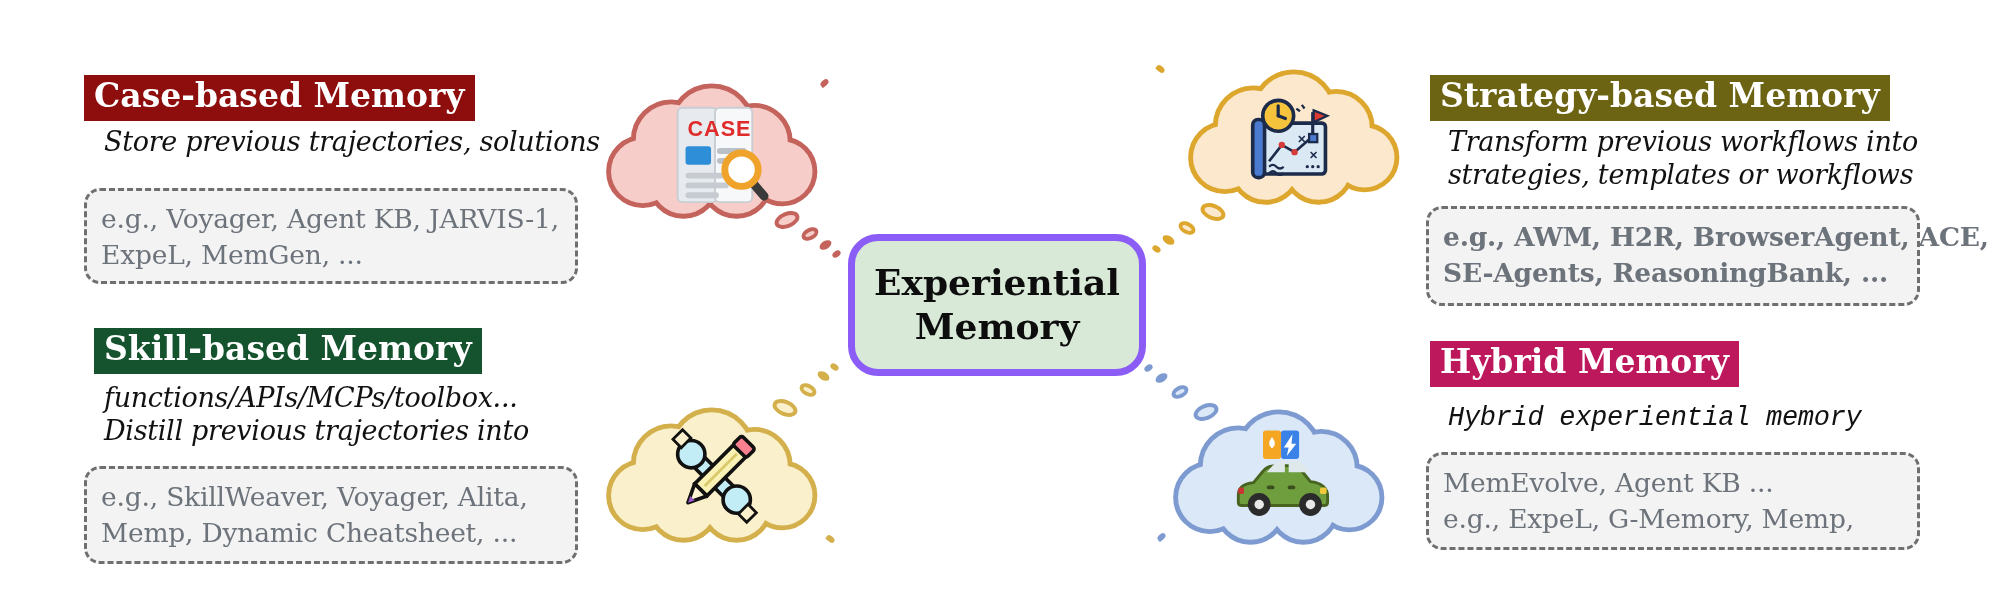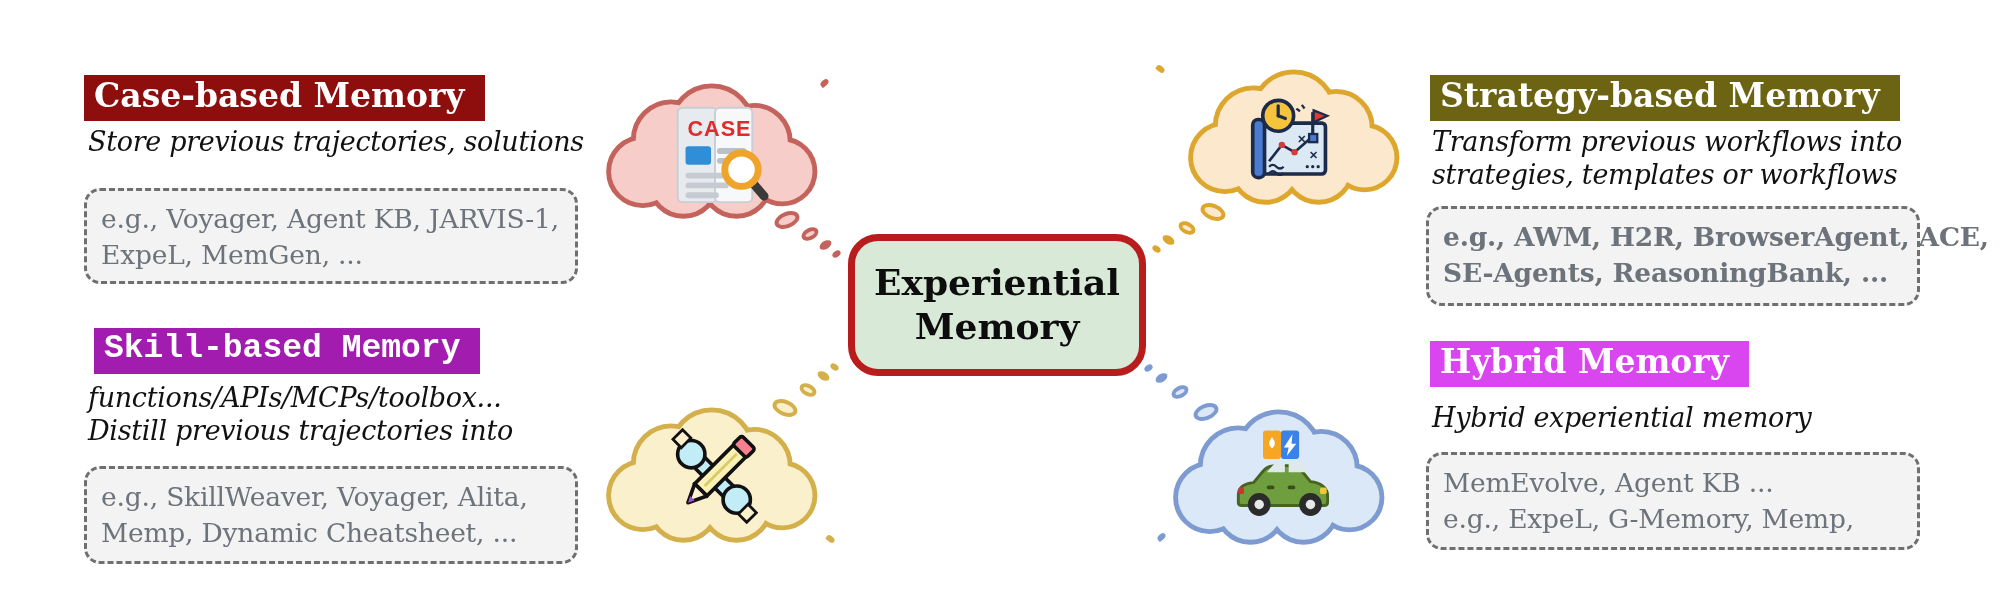--- a/index.html
+++ b/index.html
@@ -1,31 +1,31 @@
 <!DOCTYPE html>
 <html><head>
 <meta charset="utf-8">
 <style>
   html,body{margin:0;padding:0;background:#ffffff;}
   .canvas{position:relative;width:2001px;height:612px;background:#ffffff;overflow:hidden;
           font-family:"DejaVu Serif", serif;}
   
   .hdr{position:absolute;display:inline-block;color:#ffffff;font-weight:bold;
-       font-size:33px;line-height:1.18;padding:2px 20px 5px 10px;white-space:nowrap;}
+       font-size:33px;line-height:1.18;padding:2px 10px 5px 10px;white-space:nowrap;}
   
   .sub{position:absolute;font-style:italic;font-size:27px;line-height:1.22;color:#111111;
-       letter-spacing:-0.3px;}
+       letter-spacing:-0.3px;margin-left:16px;}
   .sub div{white-space:nowrap;}
   
   .egbox{position:absolute;background:#f3f3f3;border:3px dashed #6f6f6f;border-radius:16px;
          color:#6d737b;font-size:26.5px;line-height:1.34;padding:10px 14px;letter-spacing:-0.2px;
          box-sizing:border-box;}
   .egbox div{white-space:nowrap;}
   
-  .center-box{position:absolute;border:7px solid #b91c1c;border-radius:30px;
+  .center-box{position:absolute;border:7px solid #8b5cf6;border-radius:30px;
               display:flex;flex-direction:column;align-items:center;justify-content:center;
               font-weight:bold;font-size:36px;line-height:1.22;color:#0d0d0d;box-sizing:border-box;}
   
   .cloud{position:absolute;}
   .cloud svg.cloudshape{position:absolute;left:0;top:0;width:100%;height:100%;overflow:visible;}
   .cloud-stroke{fill:var(--cfill);stroke:var(--cstroke);stroke-width:11;}
   .cloud-fill{fill:var(--cfill);}
   .icon-wrap{position:absolute;text-align:right;}
   .blob{position:absolute;border-radius:50%;background:var(--cfill);border:4px solid var(--cstroke);
         box-sizing:border-box;}
@@ -56,21 +56,21 @@
 
   <div class="sub" style="left:88px;top:126px;">
     <div>Store previous trajectories, solutions</div>
   </div>
 
   <div class="egbox" style="left:84px;top:188px;width:494px;height:96px;">
     <div>e.g., Voyager, Agent KB, JARVIS-1,</div>
     <div>ExpeL, MemGen, ...</div>
   </div>
 
-  <div class="hdr" style="left: 94px; top: 328px; background-color: #a21caf; font-family: Liberation Mono, monospace;">Skill-based Memory</div>
+  <div class="hdr" style="left: 94px; top: 328px; background-color: #14532d;">Skill-based Memory</div>
 
   <div class="sub" style="left:88px;top:382px;">
     <div>functions/APIs/MCPs/toolbox...</div>
     <div>Distill previous trajectories into</div>
   </div>
 
   <div class="egbox" style="left:84px;top:466px;width:494px;height:98px;">
     <div>e.g., SkillWeaver, Voyager, Alita,</div>
     <div>Memp, Dynamic Cheatsheet, ...</div>
   </div>
@@ -80,23 +80,23 @@
   <div class="sub" style="left:1432px;top:126px;">
     <div>Transform previous workflows into</div>
     <div>strategies, templates or workflows</div>
   </div>
 
   <div class="egbox" style="left:1426px;top:206px;width:494px;height:100px;font-weight:bold;">
     <div>e.g., AWM, H2R, BrowserAgent, ACE,</div>
     <div>SE-Agents, ReasoningBank, ...</div>
   </div>
 
-  <div class="hdr" style="left: 1430px; top: 341px; background-color: #d946ef; text-align: center;">Hybrid Memory</div>
-
-  <div class="sub" style="left:1432px;top:402px;">
+  <div class="hdr" style="left: 1430px; top: 341px; background-color: #be185d; text-align: center;">Hybrid Memory</div>
+
+  <div class="sub" style="left:1432px;top:402px;font-family:Liberation Mono, monospace;">
     <div>Hybrid experiential memory</div>
   </div>
 
   <div class="egbox" style="left:1426px;top:452px;width:494px;height:98px;">
     <div>MemEvolve, Agent KB ...</div>
     <div>e.g., ExpeL, G-Memory, Memp,</div>
   </div>
 
   <div class="center-box" style="left: 848px; top: 234px; width: 298px; height: 142px; background-color: rgb(217, 233, 216);">
     <div>Experiential</div>

